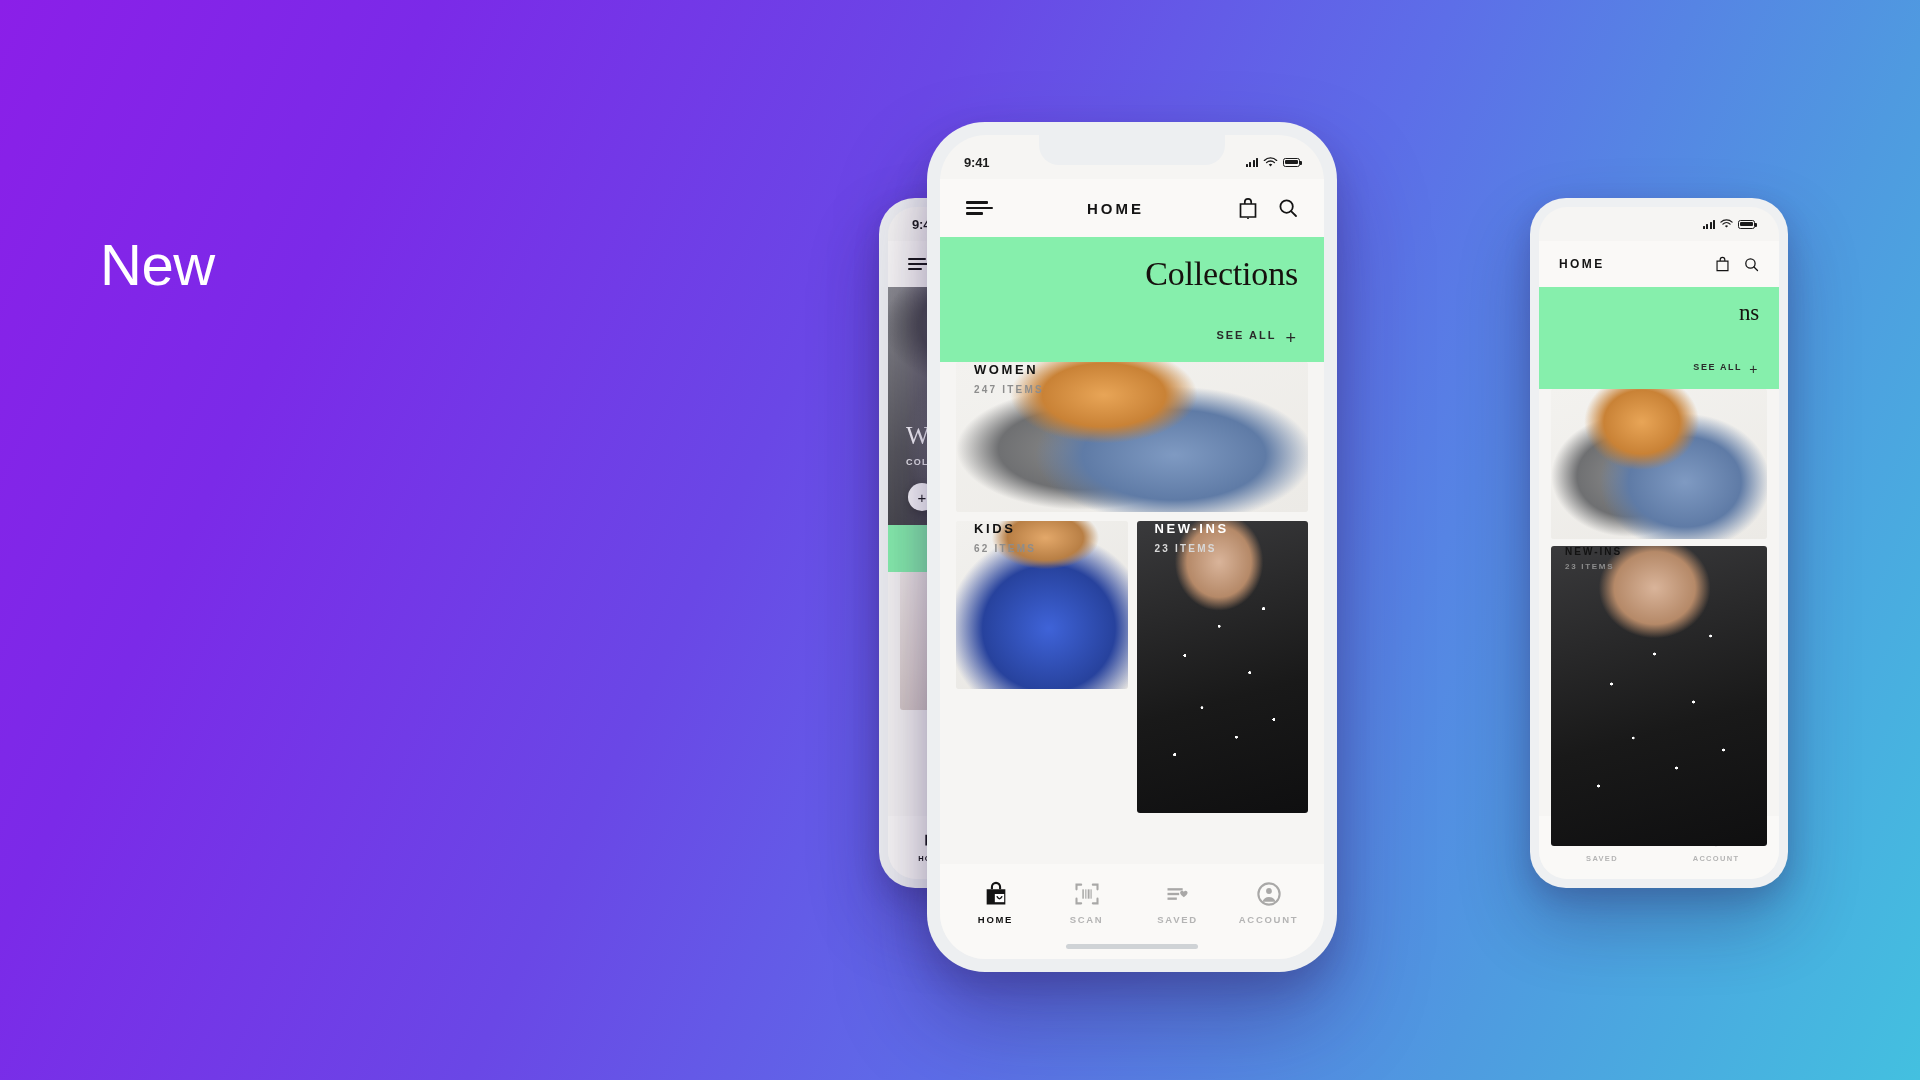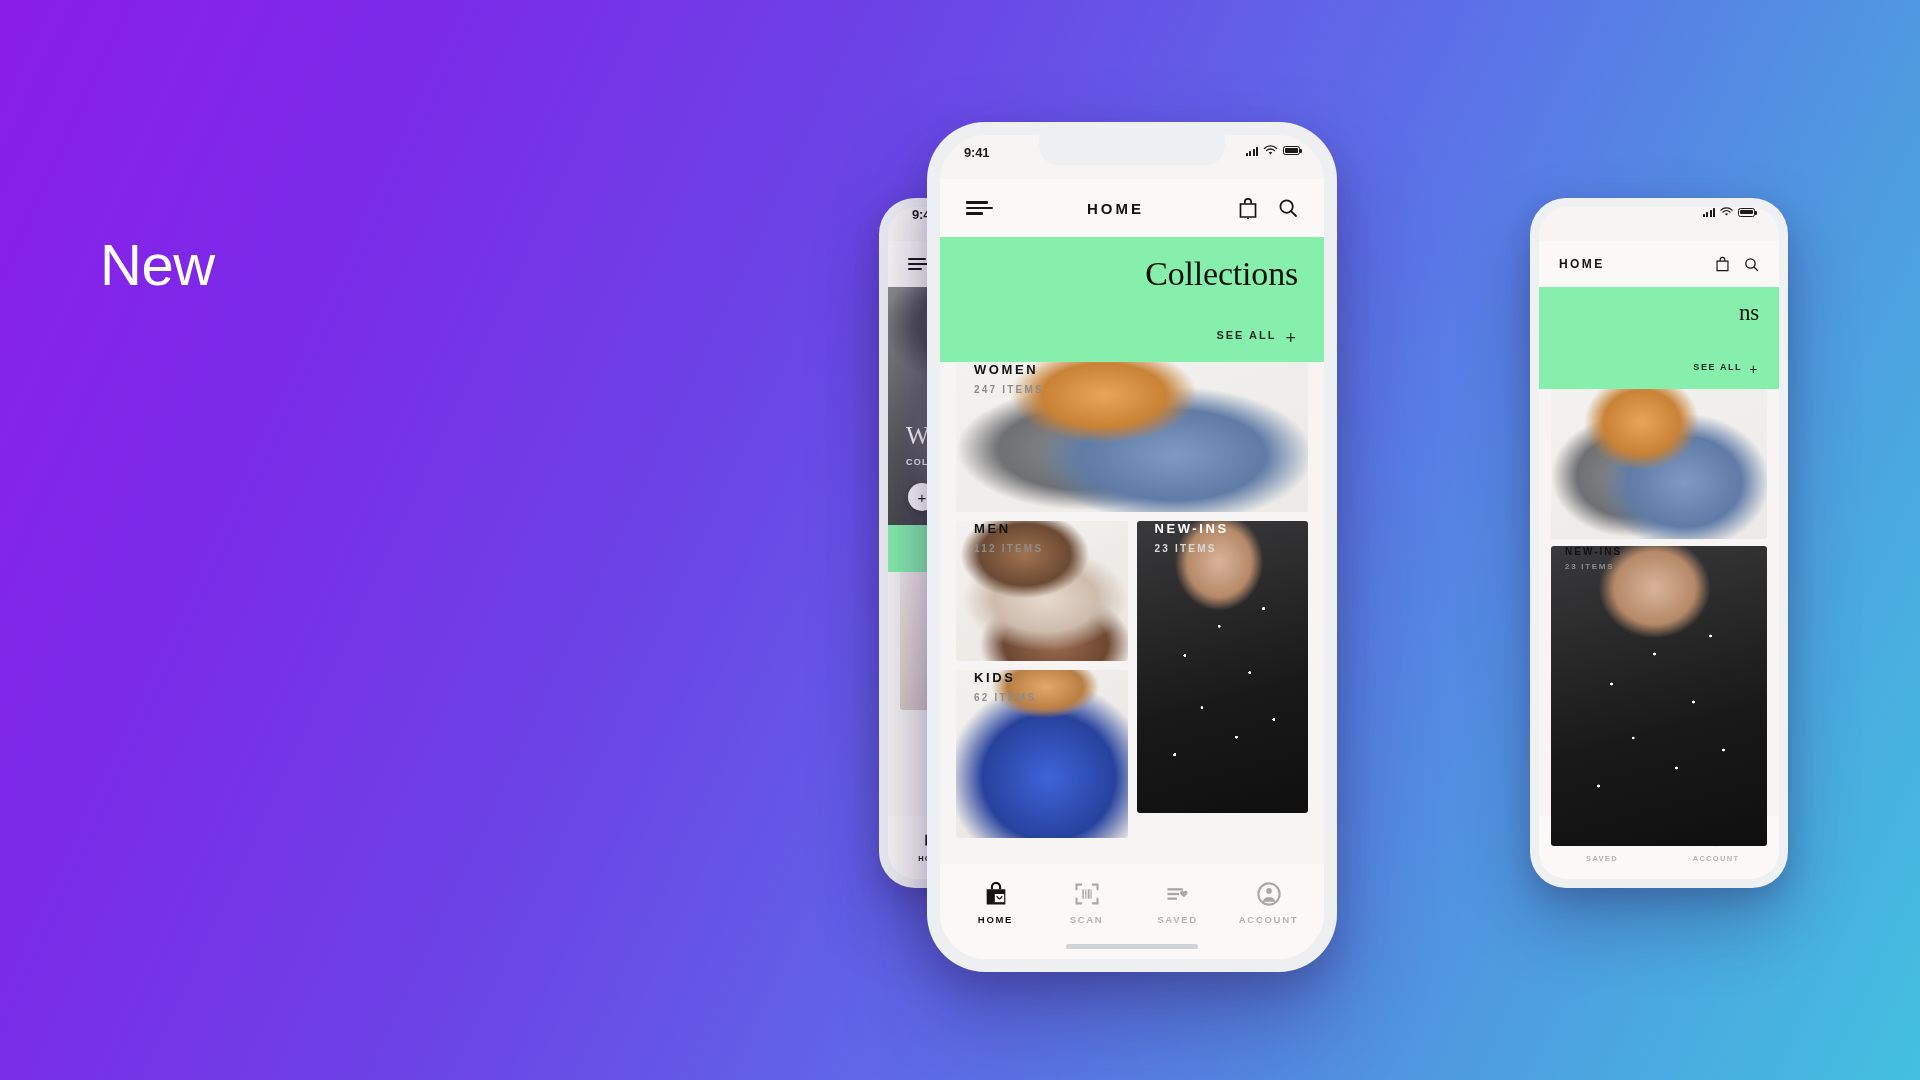--- a/index.html
+++ b/index.html
@@ -56,21 +56,21 @@
     width:186px; height:30px; background:#edeff1;
     border-bottom-left-radius:20px; border-bottom-right-radius:20px; z-index:9;
   }
   .homebar {
     position:absolute; bottom:10px; left:50%; transform:translateX(-50%);
     width:132px; height:5px; border-radius:3px; background:#cfd3d6; z-index:9;
   }
 
   
   .status {
-    display:flex; align-items:flex-start; justify-content:space-between;
+    display:flex; align-items:center; justify-content:space-between;
     padding:0 24px; height:34px; font-size:13px; font-weight:700; color:#1b1b1b;
     letter-spacing:-.2px;
   }
   .status.c { padding-top:10px; height:44px; }
   .status-right { display:flex; align-items:center; gap:5px; }
   .bars { display:flex; align-items:flex-end; gap:1.5px; height:10px; }
   .bars i { width:2px; background:#1b1b1b; border-radius:.5px; display:block; }
   .bars i:nth-child(1){height:3px}.bars i:nth-child(2){height:5px}
   .bars i:nth-child(3){height:7px}.bars i:nth-child(4){height:9px}
   .batt { width:17px; height:9px; border:1.3px solid #1b1b1b; border-radius:2.4px; position:relative; }
@@ -458,27 +458,20 @@
         <div class="card" style="height:150px">
           <div class="photo ph-women"></div>
           <div class="label">
             <div class="cname">WOMEN</div>
             <div class="citems">247 ITEMS</div>
           </div>
         </div>
 
         <div class="row2">
           <div style="display:flex;flex-direction:column;gap:9px;flex:1">
-            <div class="card" style="height:140px">
-              <div class="photo ph-men"></div>
-              <div class="label">
-                <div class="cname">MEN</div>
-                <div class="citems">112 ITEMS</div>
-              </div>
-            </div>
             <div class="card" style="height:168px">
               <div class="photo ph-kids"></div>
               <div class="label">
                 <div class="cname">KIDS</div>
                 <div class="citems">62 ITEMS</div>
               </div>
             </div>
           </div>
           <div class="card" style="height:292px">
             <div class="photo ph-newins"></div>

